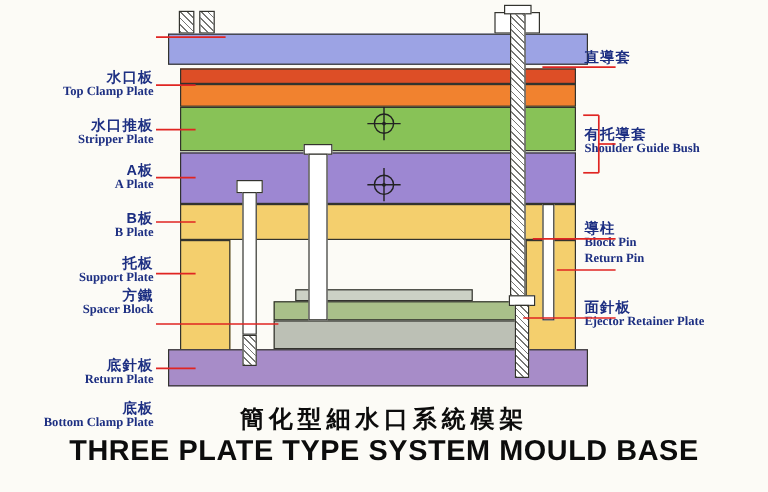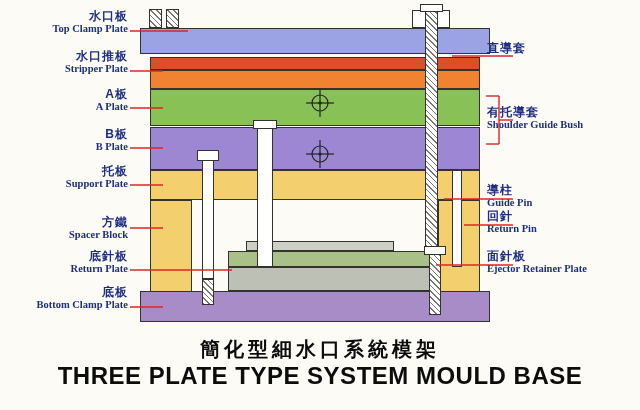--- a/index.html
+++ b/index.html
@@ -6,21 +6,21 @@
   body{
     width:640px;height:410px;
     background:var(--background,#fcfbf6);
     font-family:"Liberation Sans","DejaVu Sans",sans-serif;
     overflow:hidden;
   }
   .canvas{position:relative;width:640px;height:410px;}
 
   
   .lbl{position:absolute;z-index:5;color:var(--label-text,#1d2f82);line-height:1.08;}
-  .lbl.left{left:2px;width:126px;text-align:right;}
+  .lbl.left{left:2px;width:126px;text-align:right;margin-top:48px;}
   .lbl.right{left:487px;width:124px;text-align:left;}
   .lbl .zh{font-size:12px;font-weight:bold;letter-spacing:1px;}
   .lbl .en{font-size:10.5px;font-weight:bold;font-family:"Liberation Serif","DejaVu Serif",serif;}
 
   
   .plate{position:absolute;box-sizing:border-box;border:1px solid var(--outline,#333);z-index:1;}
 
   
   .pin{position:absolute;box-sizing:border-box;background:#fff;border:1px solid var(--outline,#333);z-index:3;}
   .hatch{background-image:repeating-linear-gradient(45deg,rgba(45,45,40,.65) 0 1px,transparent 1px 4px);}
@@ -59,21 +59,21 @@
     <div class="en">A Plate</div>
   </div>
   <div class="lbl left" style="top:128px">
     <div class="zh">B板</div>
     <div class="en">B Plate</div>
   </div>
   <div class="lbl left" style="top:165px">
     <div class="zh">托板</div>
     <div class="en">Support Plate</div>
   </div>
-  <div class="lbl left" style="top:216px">
+  <div class="lbl left" style="top:192px">
     <div class="zh">方鐵</div>
     <div class="en">Spacer Block</div>
   </div>
   <div class="lbl left" style="top:250px">
     <div class="zh">底針板</div>
     <div class="en">Return Plate</div>
   </div>
   <div class="lbl left" style="top:286px">
     <div class="zh">底板</div>
     <div class="en">Bottom Clamp Plate</div>
@@ -81,24 +81,23 @@
 
   <div class="lbl right" style="top:42px">
     <div class="zh">直導套</div>
   </div>
   <div class="lbl right" style="top:106px">
     <div class="zh">有托導套</div>
     <div class="en">Shoulder Guide Bush</div>
   </div>
   <div class="lbl right" style="top:184px">
     <div class="zh">導柱</div>
-    <div class="en">Guide Pin</div>
+    <div class="en">Block Pin</div>
   </div>
   <div class="lbl right" style="top:210px">
-    <div class="zh">回針</div>
     <div class="en">Return Pin</div>
   </div>
   <div class="lbl right" style="top:250px">
     <div class="zh">面針板</div>
     <div class="en">Ejector Retainer Plate</div>
   </div>
 
   <div class="plate" style="left:140px;top:28px;width:350px;height:26px;background:var(--top-clamp-plate)"></div>
   <div class="plate" style="left:150px;top:57px;width:330px;height:13px;background:var(--stripper-band)"></div>
   <div class="plate" style="left:150px;top:70px;width:330px;height:19px;background:var(--stripper-plate)"></div>

